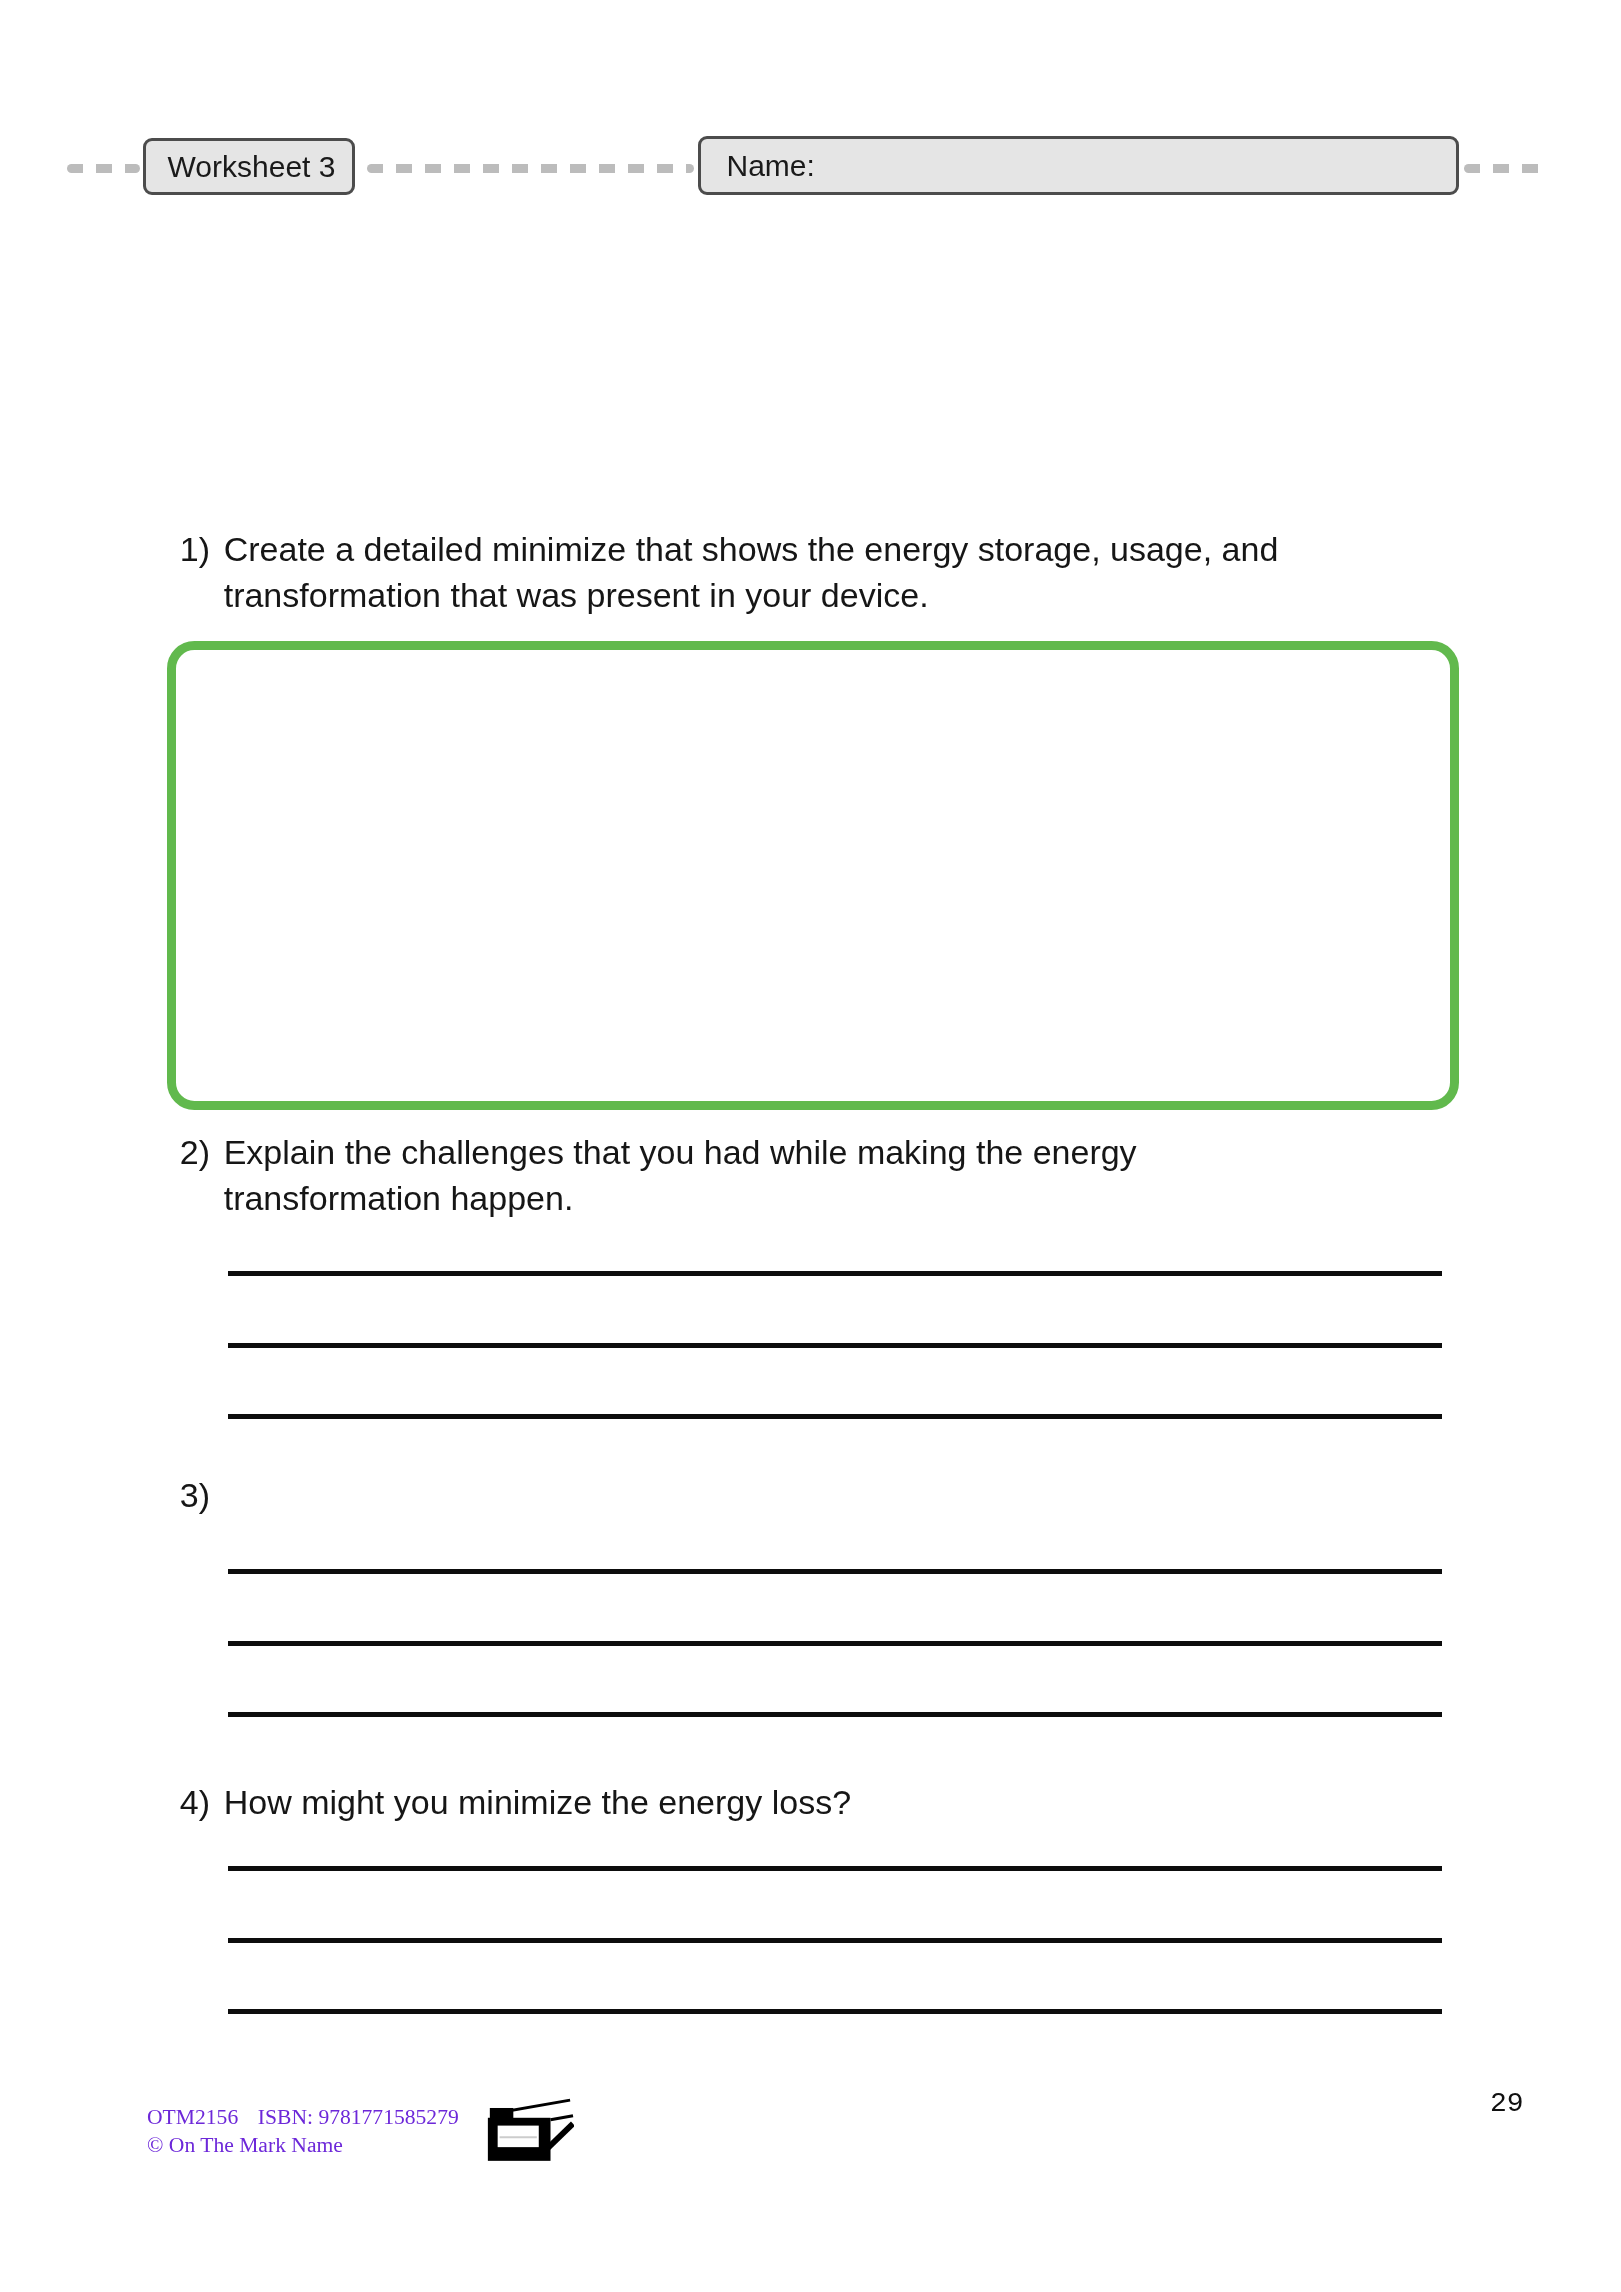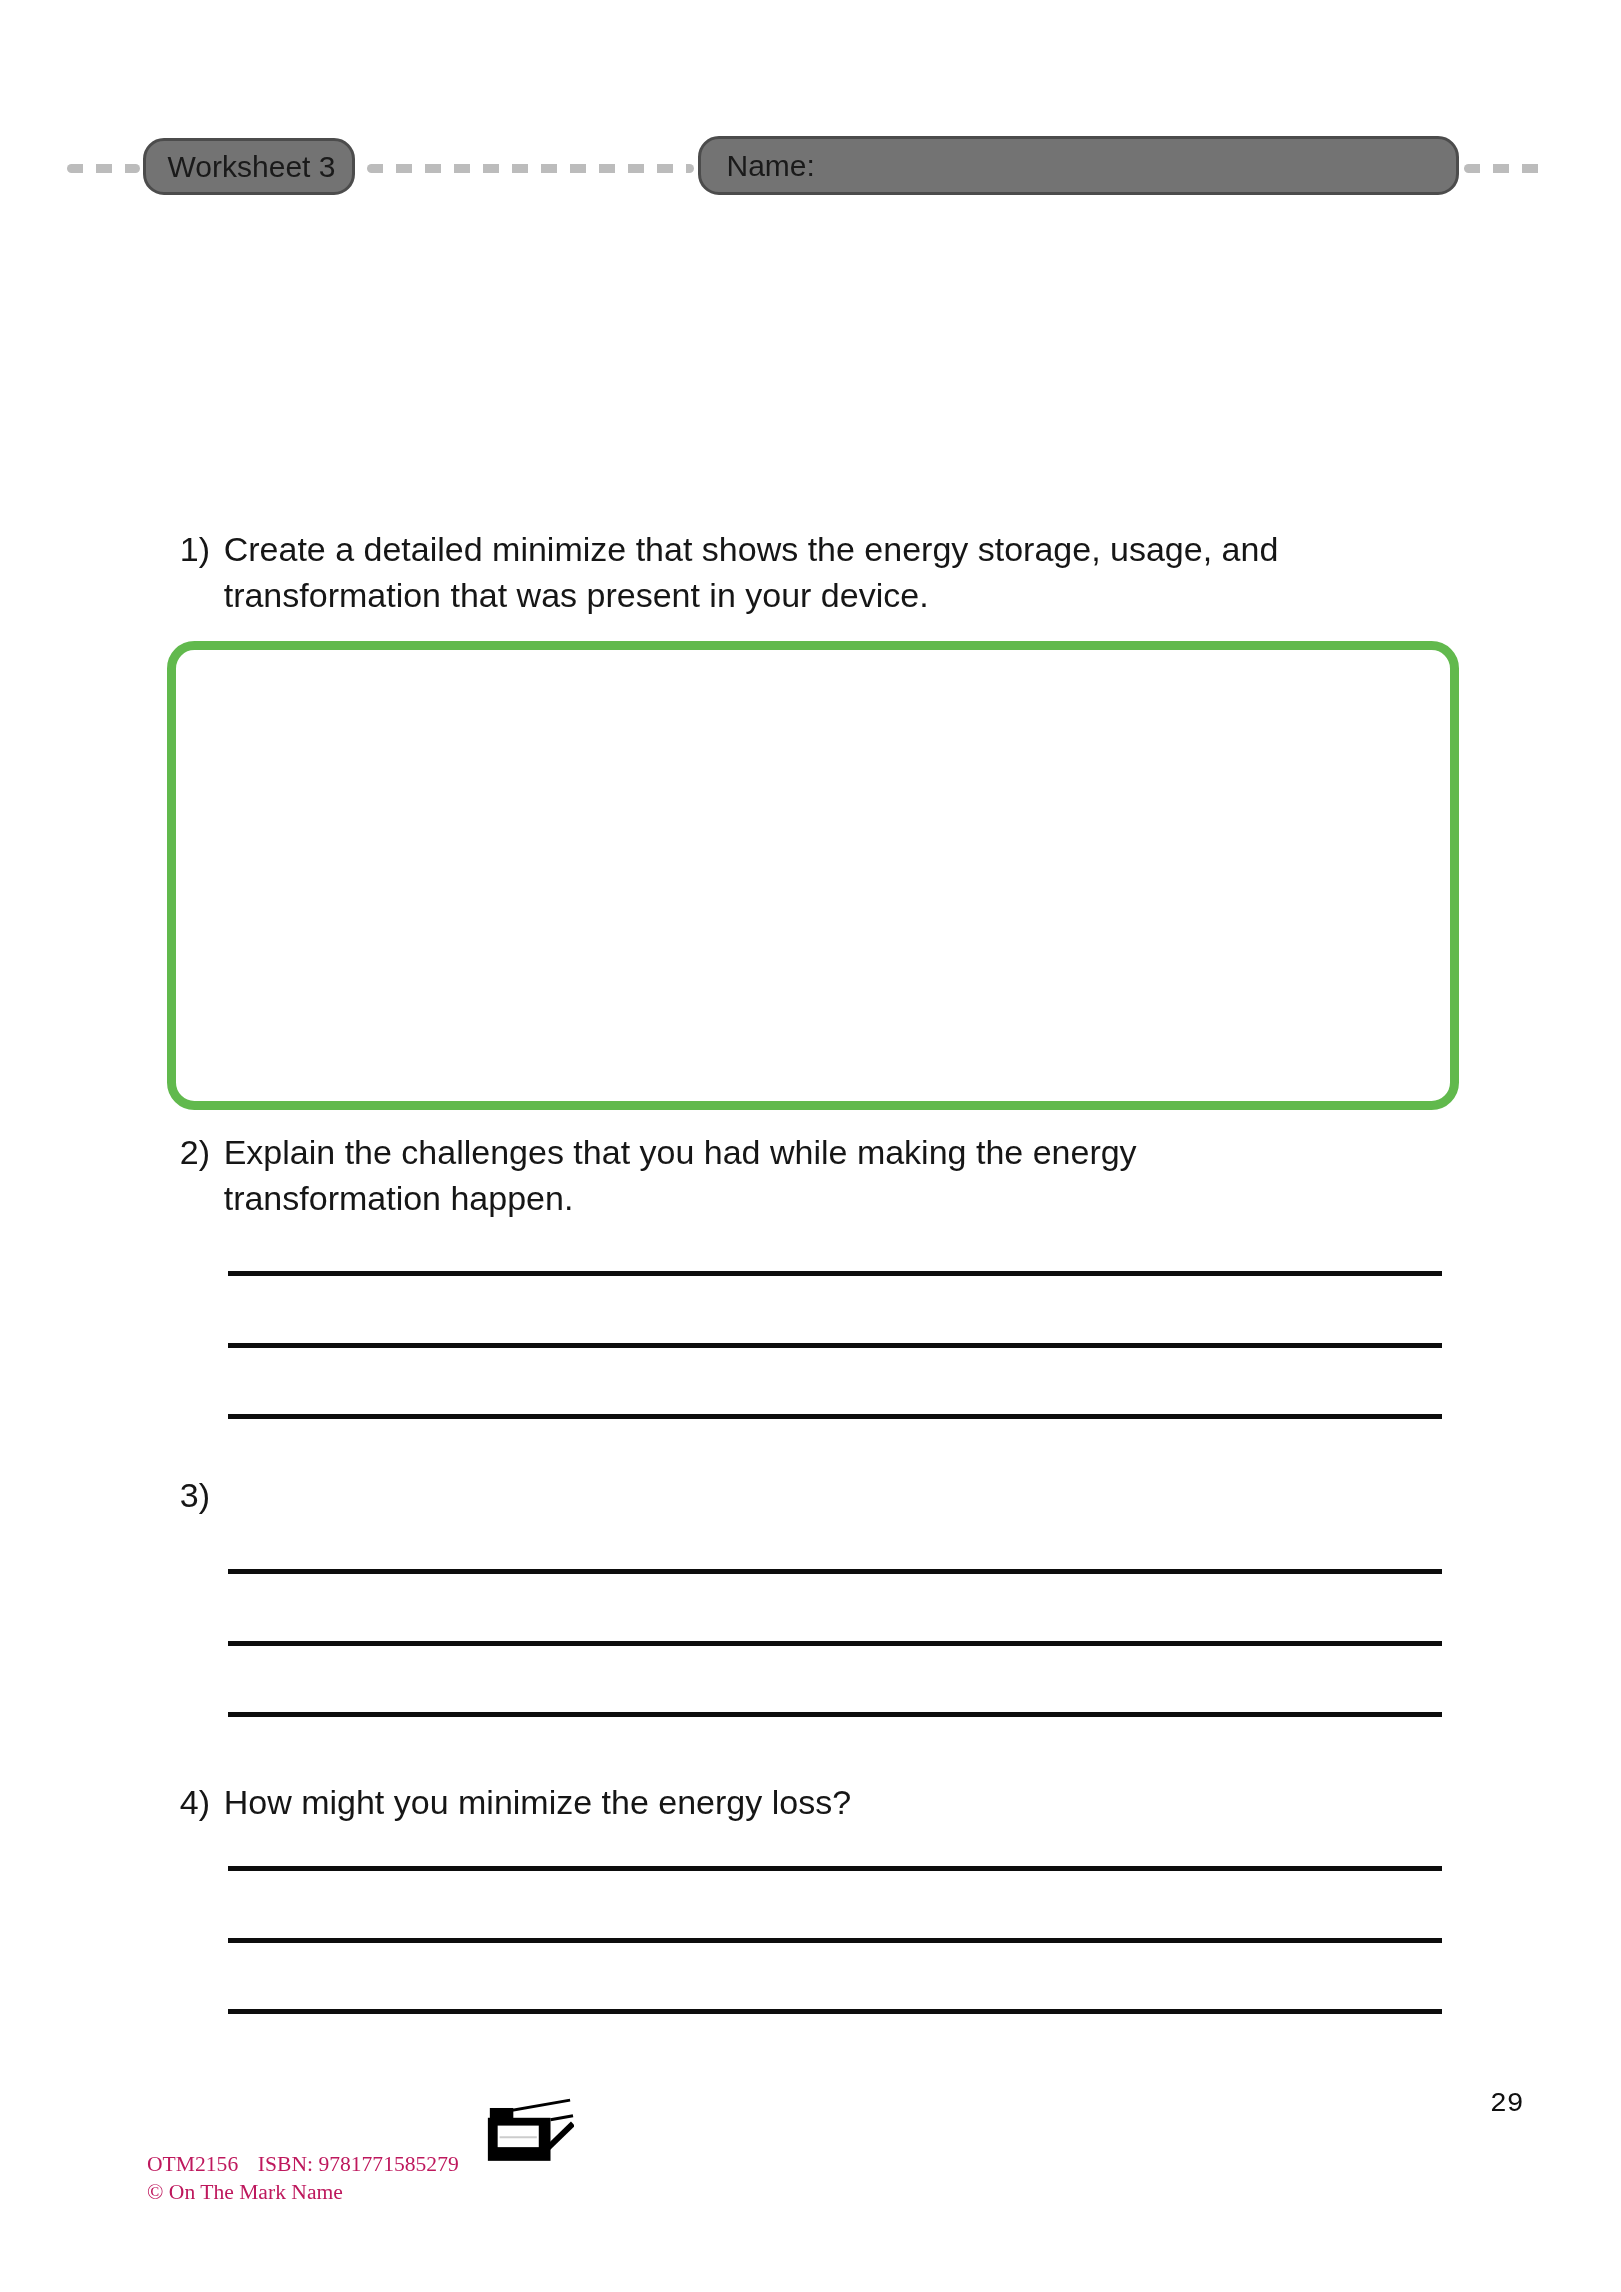--- a/index.html
+++ b/index.html
@@ -5,23 +5,23 @@
   html,body{margin:0;padding:0;background:#e8e8e8;}
   *{box-sizing:border-box;}
   .page{
     position:relative;width:1621px;height:2293px;background:#ffffff;
     margin:0 auto;overflow:hidden;
     font-family:"Liberation Sans","DejaVu Sans",sans-serif;color:#161616;
   }
 
   
   .hdr-box{
-    position:absolute;background:#737373;
+    position:absolute;background:#e5e5e5;
     border:3.9px solid var(--header-box-border,#4c4c4c);
-    border-radius:21px;display:flex;align-items:center;
+    border-radius:9px;display:flex;align-items:center;
     font-size:30px;color:#1a1a1a;
   }
   .worksheet-box{left:143px;top:138px;width:212px;height:57px;padding-left:21.6px;}
   .name-box{left:698px;top:136px;width:761px;height:59px;padding-left:25.5px;justify-content:flex-end;}
   .name-fill{flex:1;align-self:stretch;}
   .dash{
     position:absolute;top:164px;height:8.8px;border-radius:4.9px;
     background:repeating-linear-gradient(90deg,var(--dash-gray,#bcbcbc) 0 15.7px,transparent 15.7px 29px);
   }
   .dash-left{left:67px;width:73px;}
@@ -61,21 +61,21 @@
   .lines .ln:nth-child(2){top:72px;}
   .lines .ln:nth-child(3){top:143px;}
   .lines-q2{top:1271px;}
   .lines-q3{top:1569px;}
   .lines-q4{top:1866px;}
 
   
   .footer-left{
     position:absolute;left:147px;top:2103px;
     font-family:"Liberation Serif","DejaVu Serif",serif;
-    font-size:21.6px;line-height:28px;color:#be185d;margin-top:47px;
+    font-size:21.6px;line-height:28px;color:#6d28d9;
   }
   .footer-left .isbn{margin-left:19.6px;}
   .logo{position:absolute;left:482px;top:2098px;width:92px;height:65px;}
   .page-num{
     position:absolute;left:1490px;top:2088px;
     font-family:Liberation Mono, monospace;
     font-size:28px;color:#101010;
   }
 </style>
 </head>

